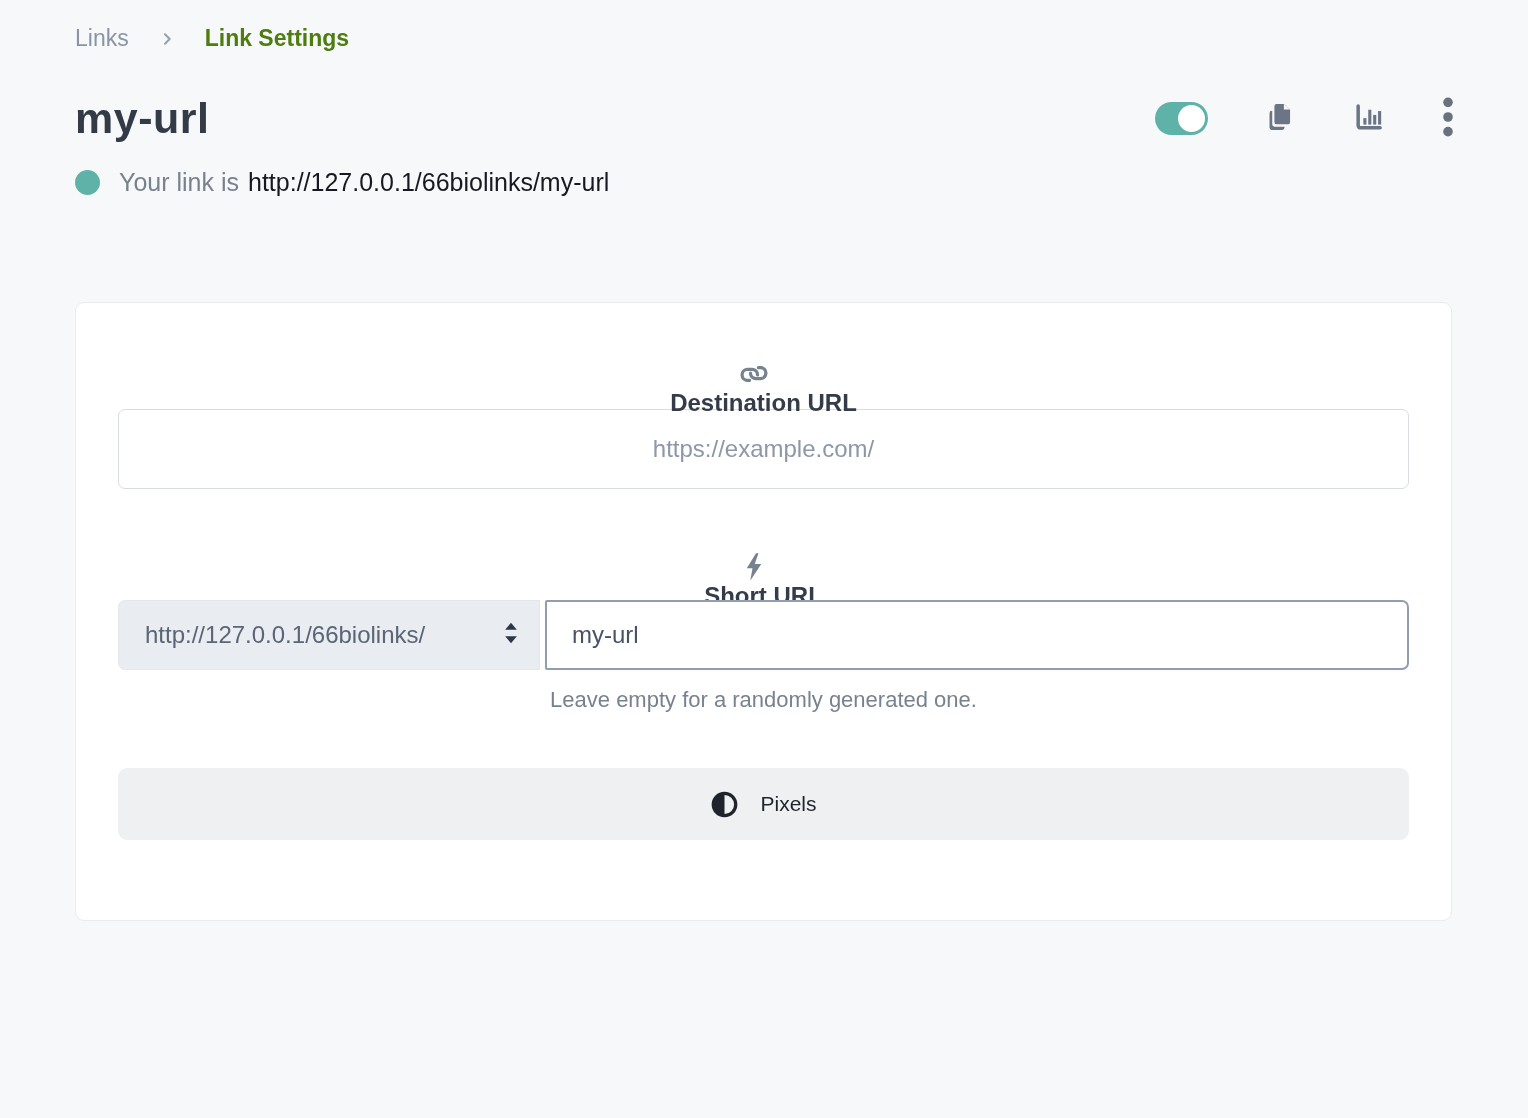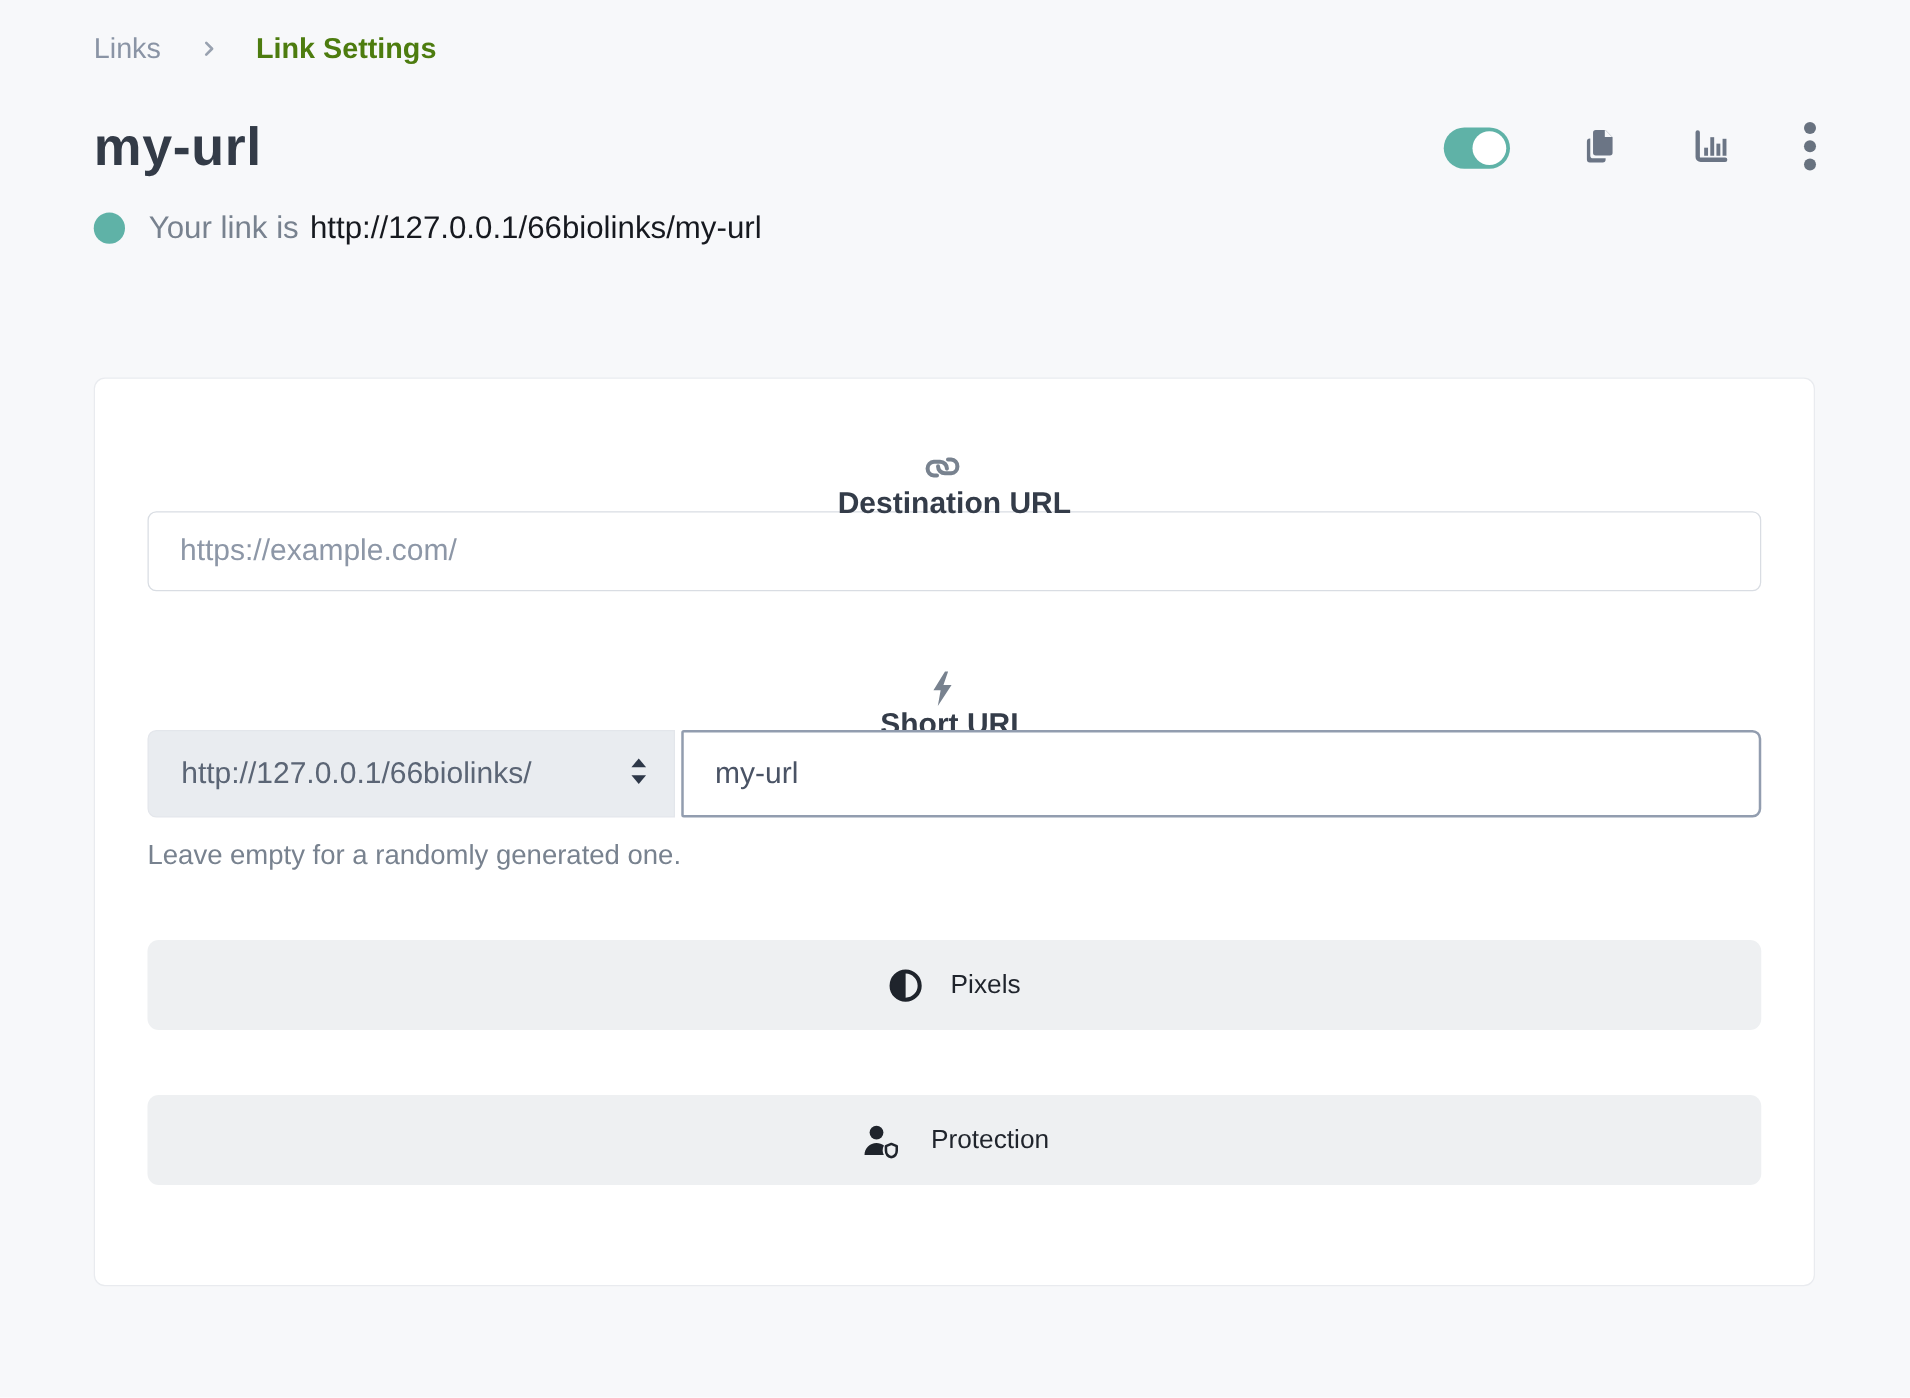--- a/index.html
+++ b/index.html
@@ -45,44 +45,44 @@
     border: 1px solid #e9ebef;
     border-radius: 9px;
     padding: 56px 42px 80px 42px;
   }
 
   .field-label { display: flex; align-items: center; height: 28px; flex-direction: column; }
   .field-label .label-icon { width: 30px; display: flex; justify-content: center; margin-right: 19px; }
   .field-label .label-text { font-size: 24px; font-weight: 700; color: #343c49; }
 
   .text-input {
-    margin-top: 22px; width: 100%; height: 64px;
+    margin-top: 22px; width: 100%; height: 80px;
     border: 1px solid #d9dde3; border-radius: 7px;
     font-size: 24px; color: #454d5b; padding: 0 25px;
-    font-family: inherit; background: #fff; outline: none; display: block;
+    font-family: inherit; background: #fff; outline: none; display: block; text-align: center;
   }
   .text-input::placeholder { color: #8d97a7; opacity: 1; }
 
   .section-gap { margin-top: 63px; }
 
   .input-group { display: flex; margin-top: 20px; height: 70px; border-radius: 26px; }
   .domain-select {
     width: 422px; flex: none;
     background: #e9ecf0; border: 1px solid #e3e6eb; border-radius: 7px 0 0 7px;
     display: flex; align-items: center; justify-content: space-between;
     padding: 0 17px 0 26px; cursor: pointer;
   }
   .domain-select .domain-text { font-size: 24px; color: #5b6575; white-space: nowrap; }
   .short-input {
     flex: 1; margin-left: 5px; height: 70px;
     border: 2px solid #929daf; border-radius: 2px 7px 7px 2px;
     font-size: 24px; color: #4a5365; padding: 0 25px;
     font-family: inherit; outline: none; min-width: 0;
   }
-  .helper-text { margin-top: 17px; font-size: 22px; color: #78828f; }
+  .helper-text { margin-top: 17px; font-size: 22px; color: #78828f; text-align: center; }
 
   .section-btn {
     margin-top: 52px; width: 100%; height: 72px;
     background: #eef0f2; border: none; border-radius: 9px;
     display: flex; align-items: center; justify-content: center; gap: 21px;
     font-size: 21px; font-weight: 500; color: #1f242c; font-family: inherit;
     cursor: pointer;
   }
   .section-btn:first-of-type { margin-top: 55px; }
   .section-btn .btn-icon { display: flex; align-items: center; }
@@ -186,25 +186,15 @@
       <span class="btn-icon">
         <svg width="29" height="29" viewBox="0 0 24 24">
           <circle cx="12" cy="12" r="9.3" fill="none" stroke="#1f242c" stroke-width="2.7"></circle>
           <path d="M12 2.7a9.3 9.3 0 0 0 0 18.6z" fill="#1f242c"></path>
         </svg>
       </span>
       <span>Pixels</span>
     </button>
 
 
-    <button class="section-btn">
-      <span class="btn-icon">
-        <svg width="36" height="29" viewBox="0 0 30 24">
-          <circle cx="11" cy="6.6" r="4.6" fill="#1f242c"></circle>
-          <path d="M3 21.5c0-4.4 3.6-8 8-8 1.9 0 3.6.6 5 1.7-.6 1-.9 2.1-.9 3.3 0 1.1.3 2.1.8 3z" fill="#1f242c"></path>
-          <path d="M20.9 14.2l3.6 1.5v2.8c0 2.1-1.5 4-3.6 4.6-2.1-.6-3.6-2.5-3.6-4.6v-2.8z" fill="none" stroke="#1f242c" stroke-width="1.7" stroke-linejoin="round"></path>
-        </svg>
-      </span>
-      <span>Protection</span>
-    </button>
 
   </div>
 </div>
 
 </body></html>

